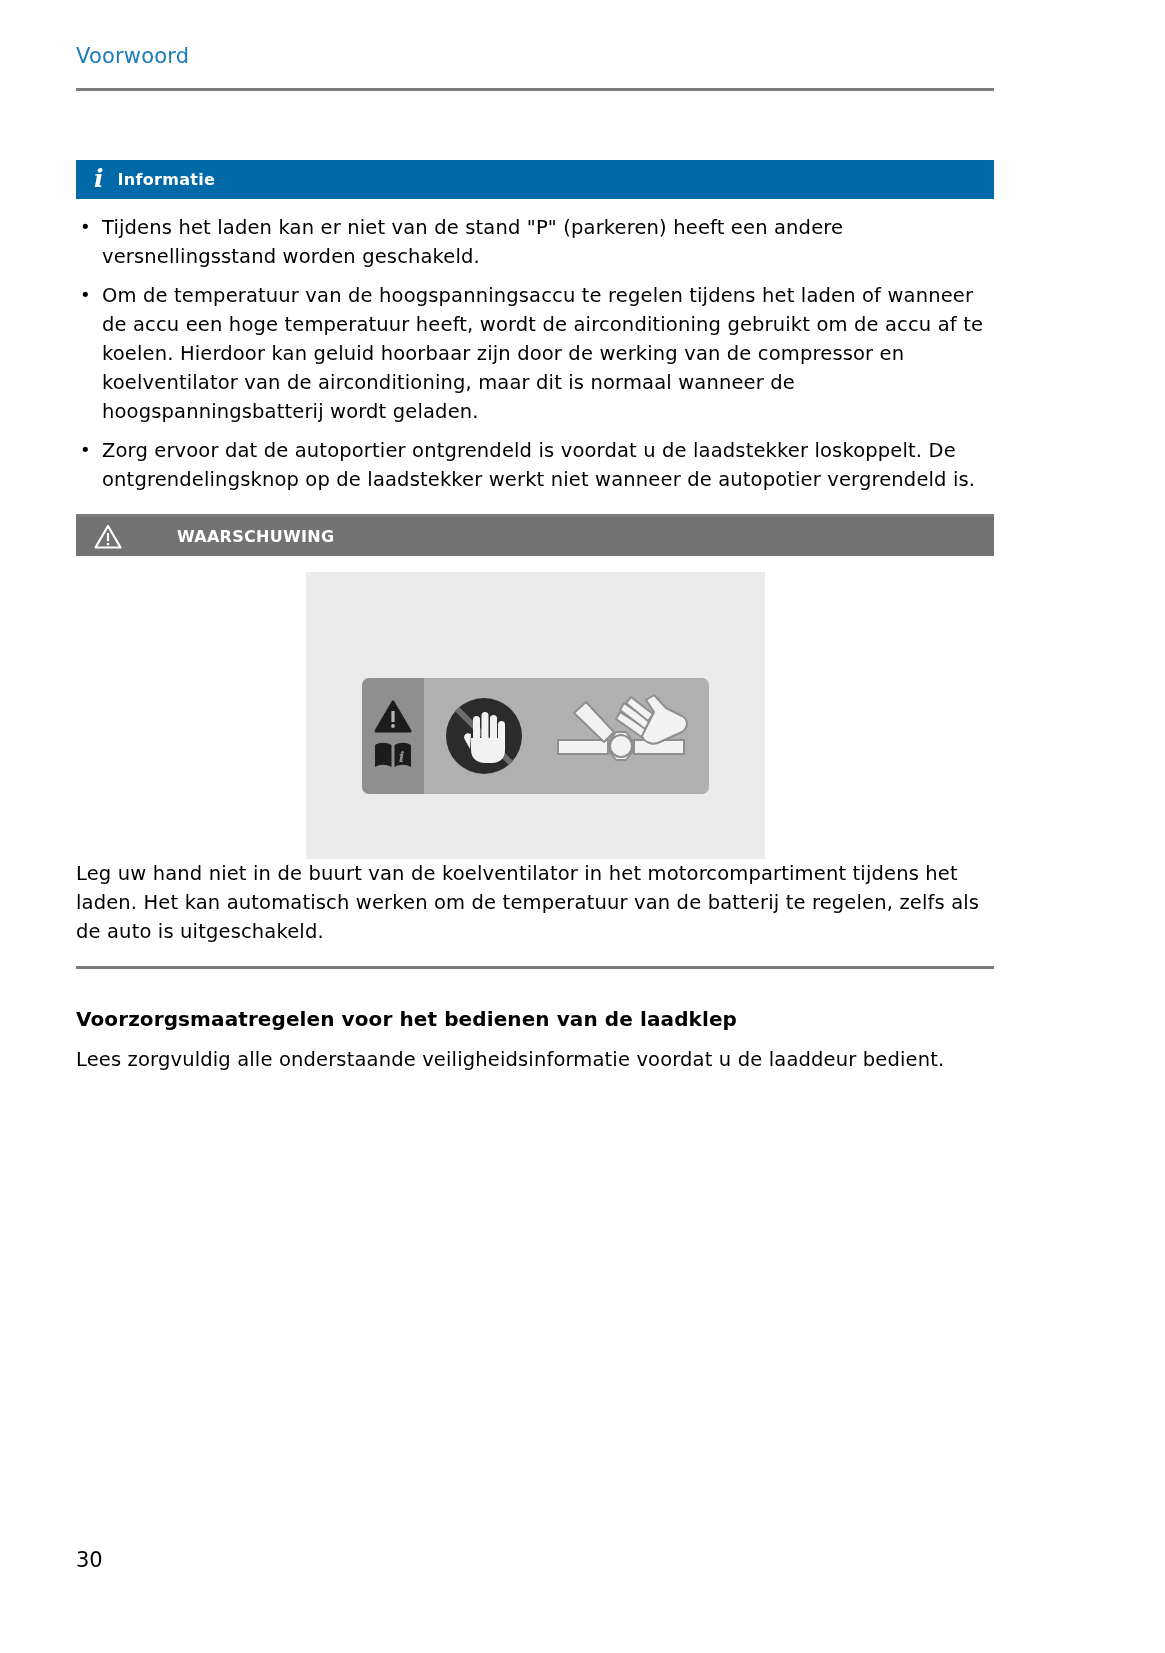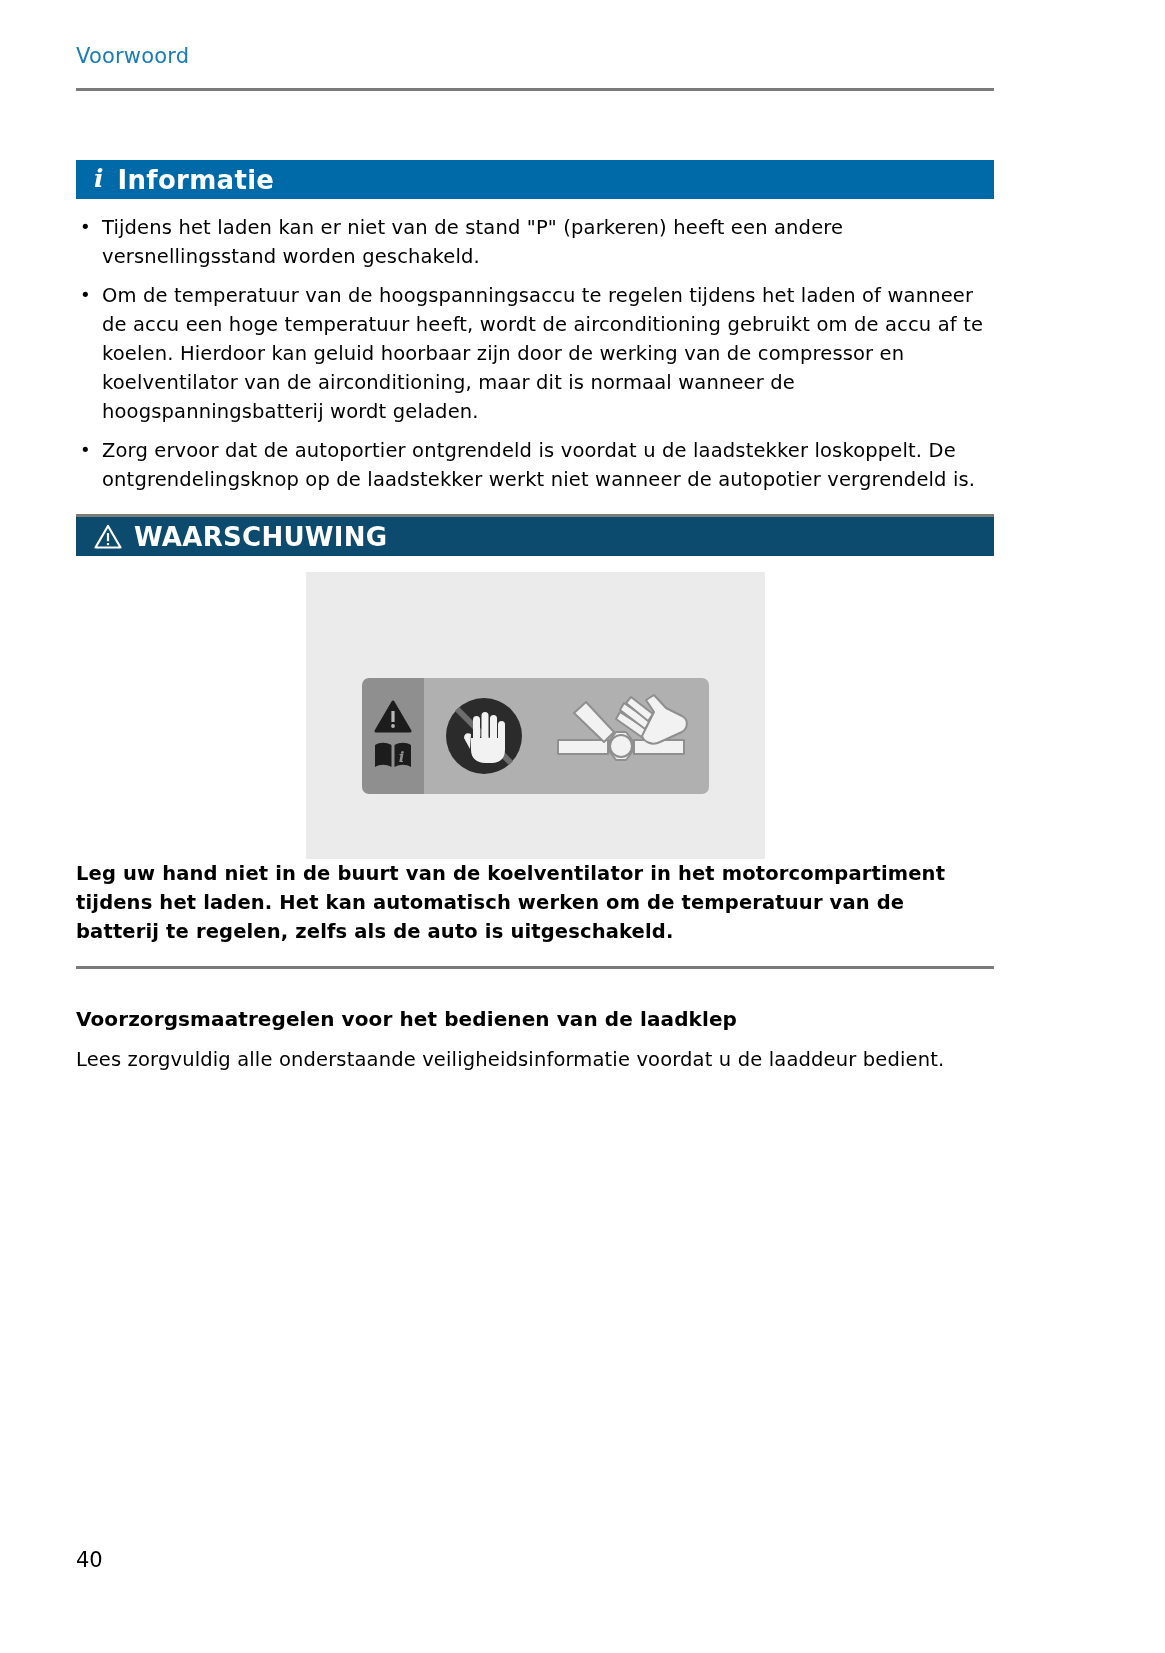--- a/index.html
+++ b/index.html
@@ -55,25 +55,26 @@
     display: flex;
     align-items: center;
     height: 39px;
     padding-left: 18px;
     box-sizing: border-box;
   }
   .banner.info {
     background: #0069a7;
   }
   .banner.warn {
-    background: #0c4a6e;
+    background: #737373;
+    gap: 43px;
   }
   .banner-label {
     color: #ffffff;
-    font-size: 26px;
+    font-size: 16px;
     font-weight: bold;
     letter-spacing: 0.3px;
   }
   .info-glyph {
     color: #ffffff;
     font-style: italic;
     font-weight: bold;
     font-size: 25px;
     font-family: "DejaVu Serif", "Liberation Serif", serif;
     margin-right: 14px;
@@ -170,21 +171,20 @@
     background: #b0b0b0;
     display: flex;
     align-items: center;
     justify-content: space-around;
     padding: 0 10px;
     box-sizing: border-box;
   }
 
   .figure-caption {
     margin-top: 24px;
-    font-weight: bold;
   }
 
   
   .page-number {
     position: absolute;
     left: 76px;
     top: 1548px;
     font-size: 21px;
   }
 </style>
@@ -281,15 +281,15 @@
 
     <p class="body-text figure-caption">Leg uw hand niet in de buurt van de koelventilator in het motorcompartiment tijdens het laden. Het kan automatisch werken om de temperatuur van de batterij te regelen, zelfs als de auto is uitgeschakeld.</p>
 
     <div class="rule"></div>
 
     <div class="section-title">Voorzorgsmaatregelen voor het bedienen van de laadklep</div>
     <p class="body-text">Lees zorgvuldig alle onderstaande veiligheidsinformatie voordat u de laaddeur bedient.</p>
 
   </div>
 
-  <div class="page-number">40</div>
+  <div class="page-number">30</div>
 
 </div>
 
 </body></html>

